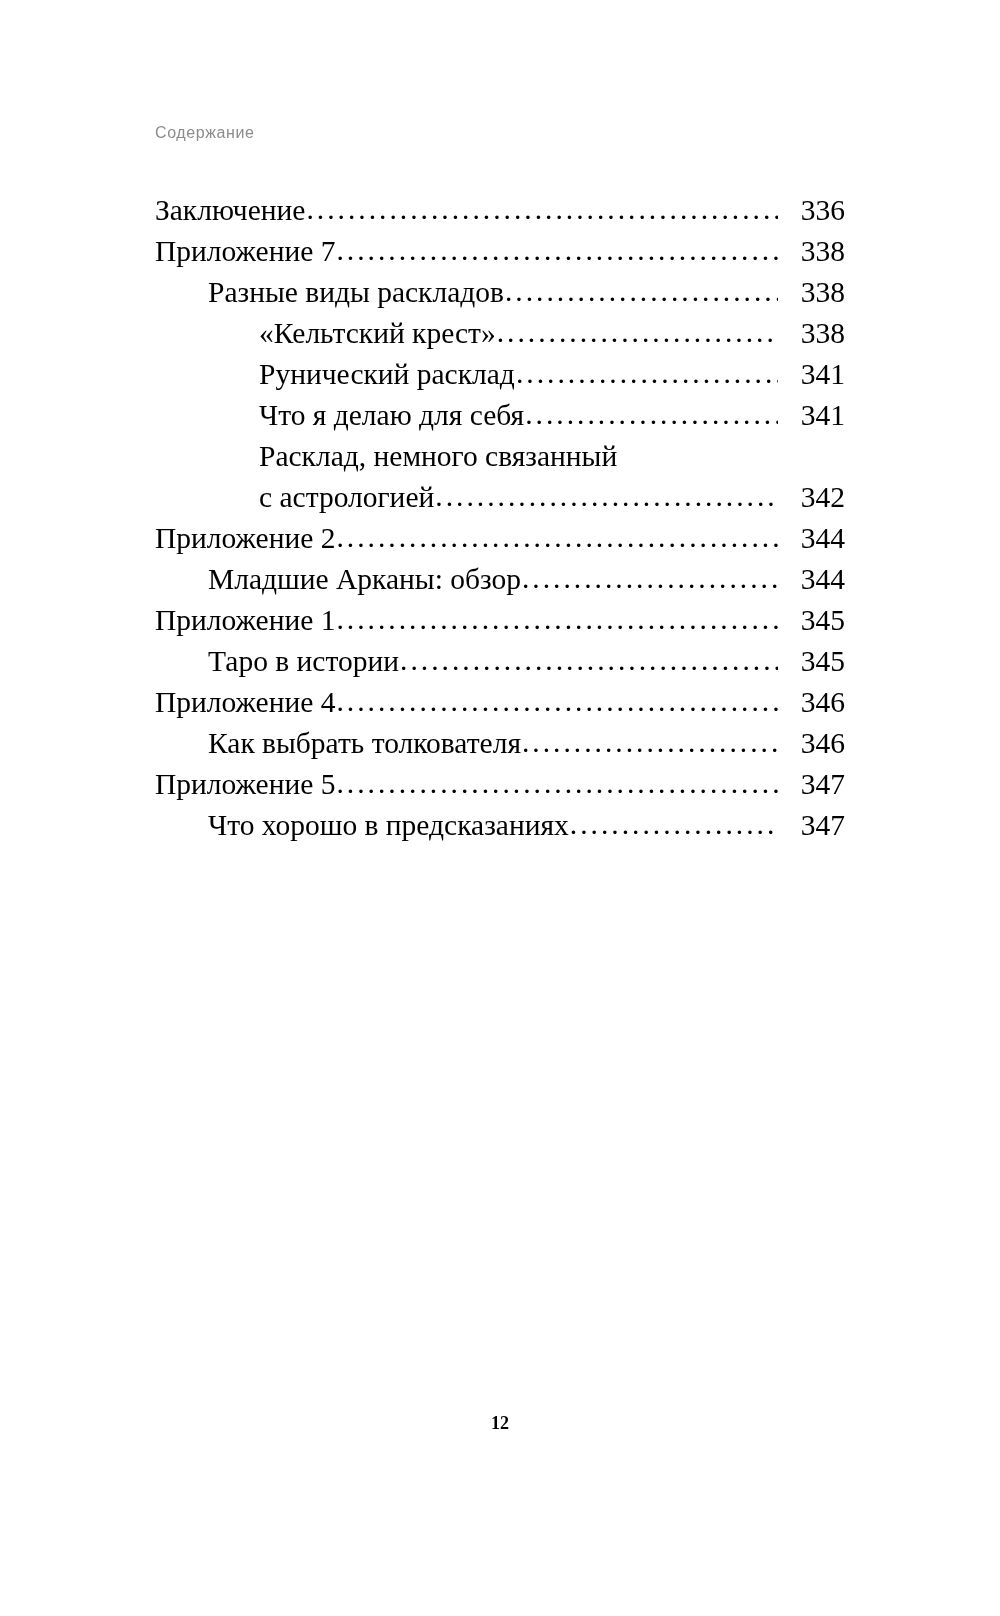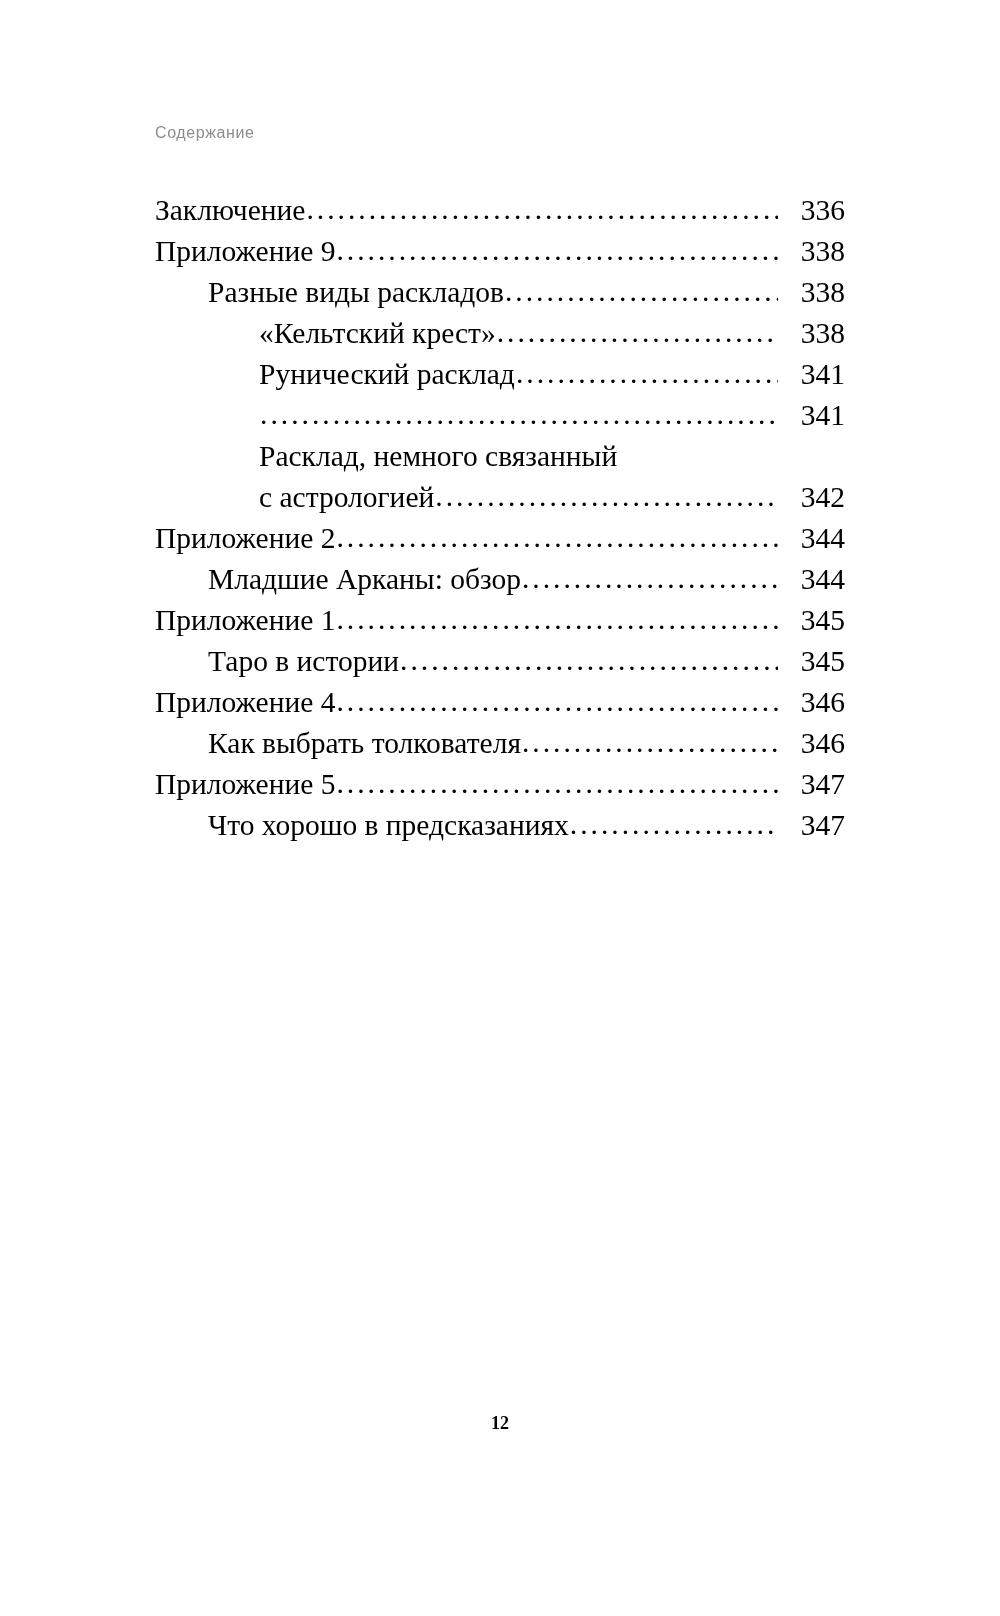--- a/index.html
+++ b/index.html
@@ -109,40 +109,41 @@
 
   <div class="running-head">Содержание</div>
 
   <div class="toc">
       <div class="toc-entry lvl-0">
         <span class="title">Заключение</span>
         <span class="leader">..........................................................................................</span>
         <span class="page-num">336</span>
       </div>
       <div class="toc-entry lvl-0">
-        <span class="title">Приложение 9</span>
+        <span class="title">Приложение 7</span>
         <span class="leader">..........................................................................................</span>
         <span class="page-num">338</span>
       </div>
       <div class="toc-entry lvl-1">
         <span class="title">Разные виды раскладов</span>
         <span class="leader">..........................................................................................</span>
         <span class="page-num">338</span>
       </div>
       <div class="toc-entry lvl-2">
         <span class="title">«Кельтский крест»</span>
         <span class="leader">..........................................................................................</span>
         <span class="page-num">338</span>
       </div>
       <div class="toc-entry lvl-2">
         <span class="title">Рунический расклад</span>
         <span class="leader">..........................................................................................</span>
         <span class="page-num">341</span>
       </div>
       <div class="toc-entry lvl-2">
+        <span class="title">Что я делаю для себя</span>
         <span class="leader">..........................................................................................</span>
         <span class="page-num">341</span>
       </div>
       <div class="toc-entry lvl-2 wrap">
         <span class="first-line">Расклад, немного связанный</span>
         <div class="last-line">
           <span class="title">с астрологией</span>
           <span class="leader">..........................................................................................</span>
           <span class="page-num">342</span>
         </div>

